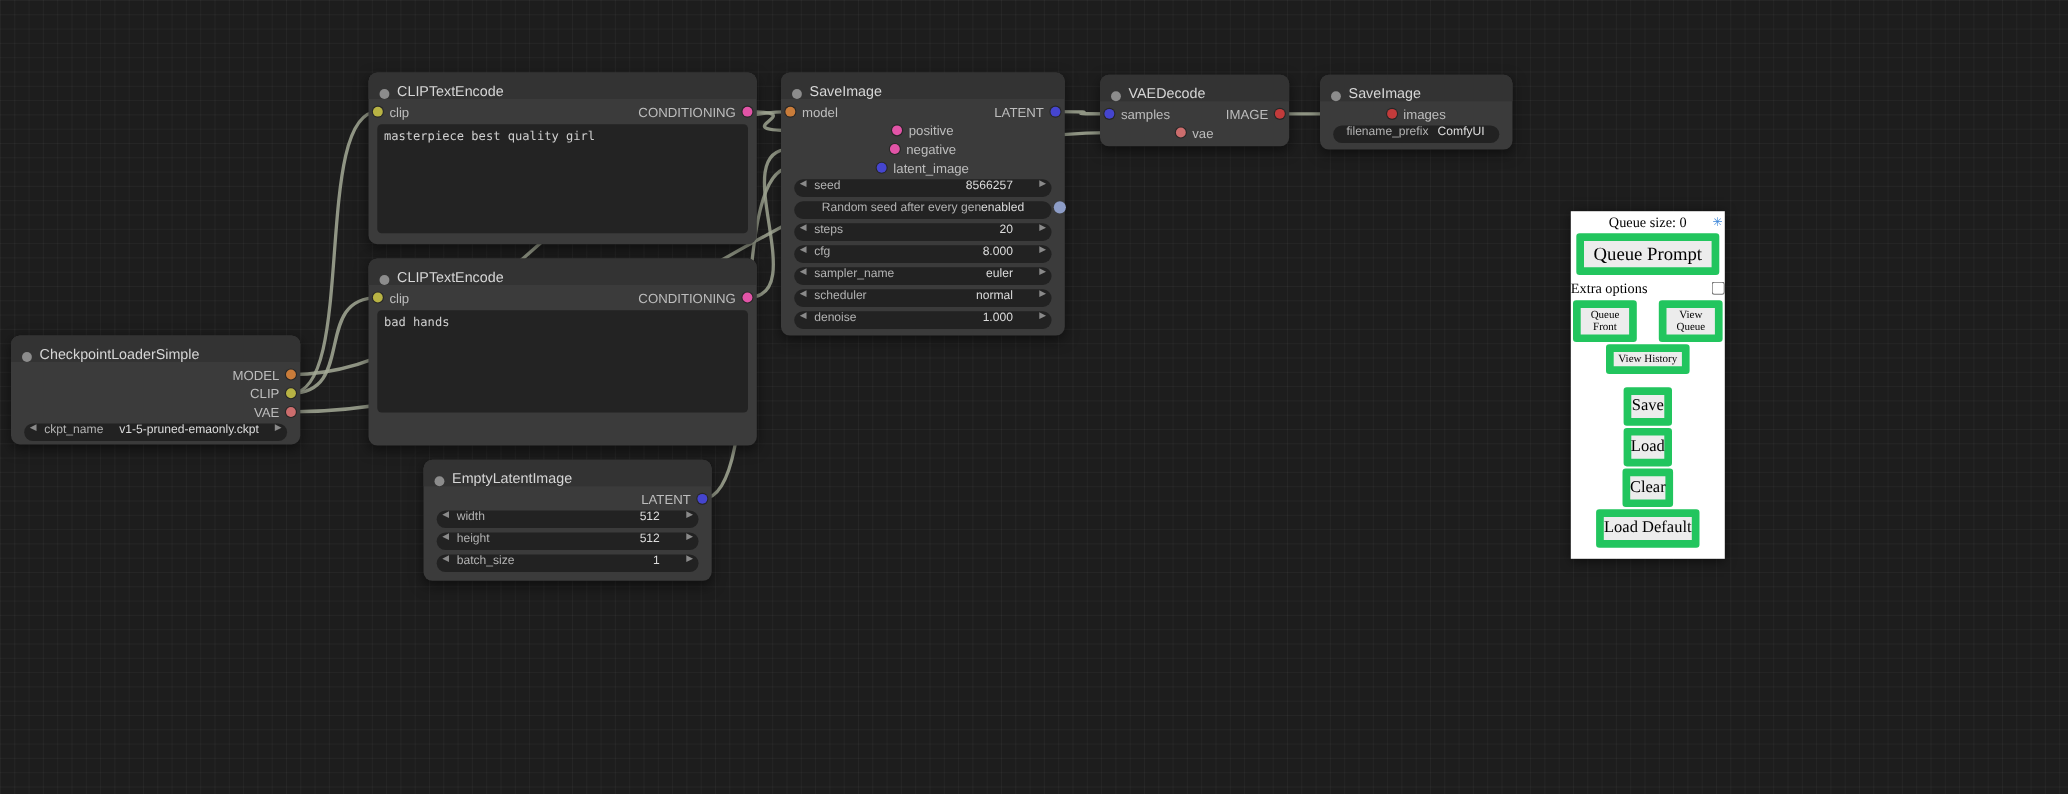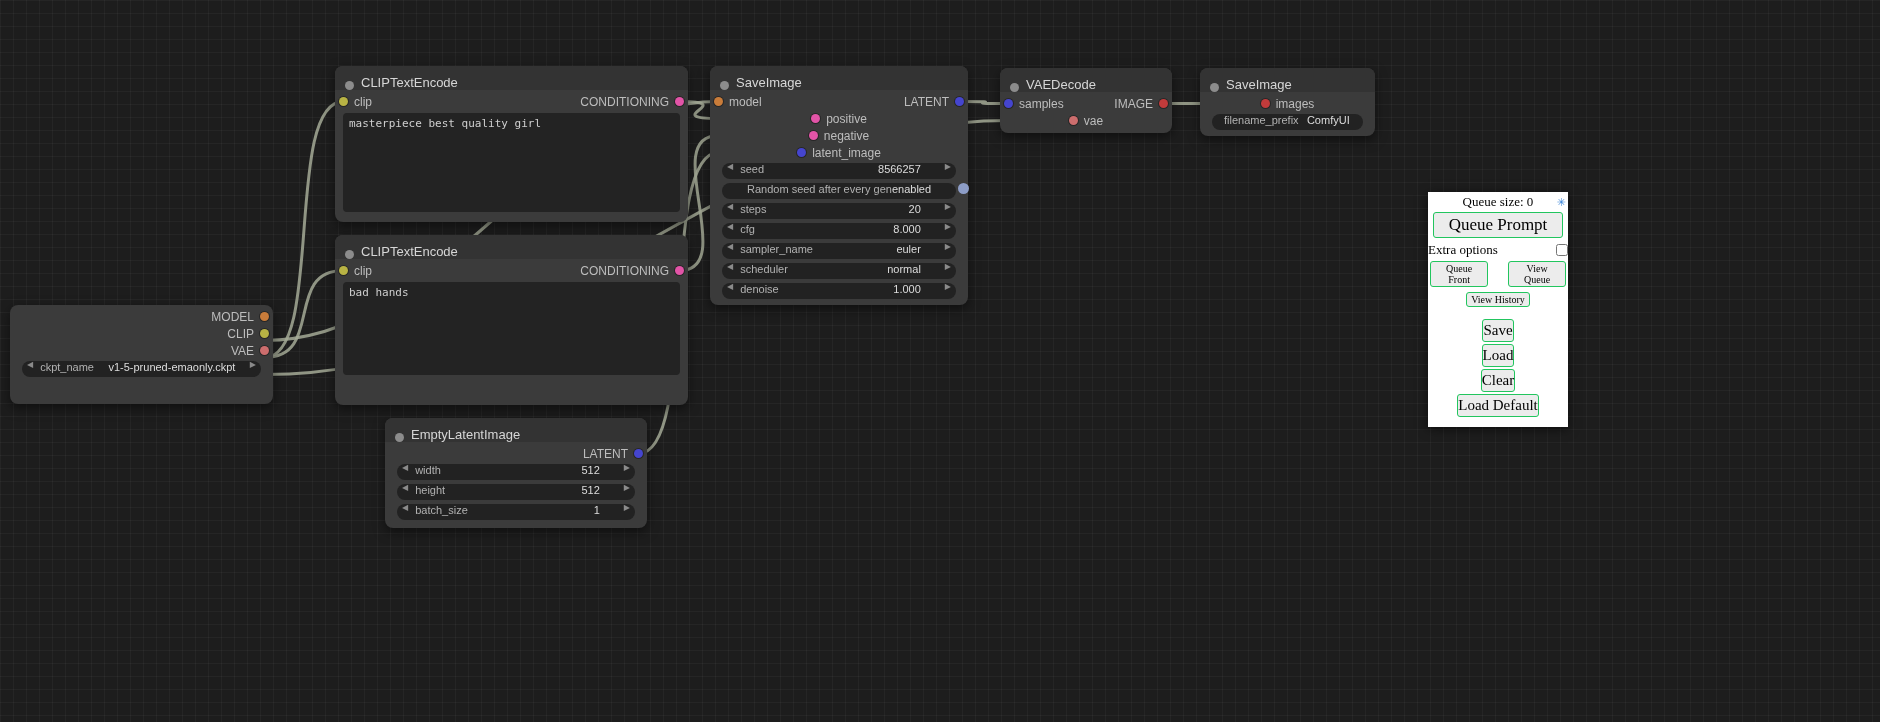--- a/index.html
+++ b/index.html
@@ -42,21 +42,21 @@
              white-space:pre-wrap;overflow:hidden}
   .ta1{height:99px}
   .ta2{height:93px}
 
   .menu{position:absolute;left:1428px;top:192px;width:140px;z-index:3;background:#fff;
         color:#000;font-family:"Liberation Serif",serif;text-align:center;
         padding:2px 0 8px;box-shadow:0 2px 10px rgba(0,0,0,0.55)}
   .menu-header{position:relative;font-size:13px;height:16px;line-height:16px}
   .menu-logo{position:absolute;right:2px;top:0;font-size:11px;color:#3d86d8;cursor:pointer}
   .menu button{font-family:"Liberation Serif",serif;background:#ececec;
-        border:1px solid #22c55e;border-radius:3px;color:#000;cursor:pointer}
+        border:7px solid #22c55e;border-radius:3px;color:#000;cursor:pointer}
   .btn-queue-prompt{width:130px;font-size:17px;padding:2px 0;margin:2px 0 3px}
   .extra-options{font-size:13px;height:18px;display:flex;align-items:center;
         justify-content:space-between;gap:5px}
   .extra-options input{width:12px;height:12px;margin:0}
   .btn-row{display:flex;gap:20px;justify-content:flex-start;margin:2px 2px 2px}
   .btn-small{font-size:10px;padding:1px 4px}
   .btn-history{margin-bottom:10px}
   .btn-med{display:block;margin:2px auto;font-size:15px;padding:2px 0}
 </style>
 </head>
@@ -68,20 +68,24 @@
     <path d="M 264.5 357.5 C 324.5 357.5, 283.5 270.5, 343.5 270.5" class="wire" stroke="#a5aa96"></path>
     <path d="M 264.5 374.5 C 562.1 374.5, 710.9 120.5, 1008.5 120.5" class="wire" stroke="#a5aa96"></path>
     <path d="M 679.5 101.5 C 739.5 101.5, 658.5 118.5, 718.5 118.5" class="wire" stroke="#a5aa96"></path>
     <path d="M 679.5 270.5 C 739.5 270.5, 658.5 135.5, 718.5 135.5" class="wire" stroke="#a5aa96"></path>
     <path d="M 638.5 453.5 C 698.5 453.5, 658.5 152.5, 718.5 152.5" class="wire" stroke="#a5aa96"></path>
     <path d="M 959.5 101.5 C 1019.5 101.5, 948.5 103.5, 1008.5 103.5" class="wire" stroke="#a5aa96"></path>
     <path d="M 1163.5 103.5 C 1223.5 103.5, 1148.5 103.5, 1208.5 103.5" class="wire" stroke="#a5aa96"></path>
   </svg>
 
 <div class="node" style="left:10px;top:305px;width:263px;height:99px">
+  <div class="node-title">
+    <span class="tdot"></span>
+    <span>CheckpointLoaderSimple</span>
+  </div>
   <div class="rows">
     <div class="row">
       <span class="port out">
         <span>MODEL</span>
         <span class="pdot" style="background: rgb(201, 124, 58);"></span>
       </span>
     </div>
     <div class="row">
       <span class="port out">
         <span>CLIP</span>

